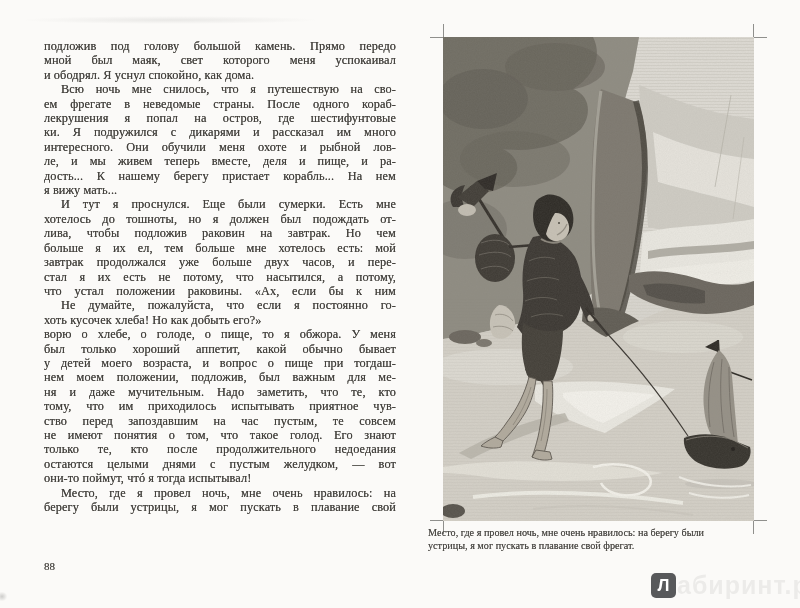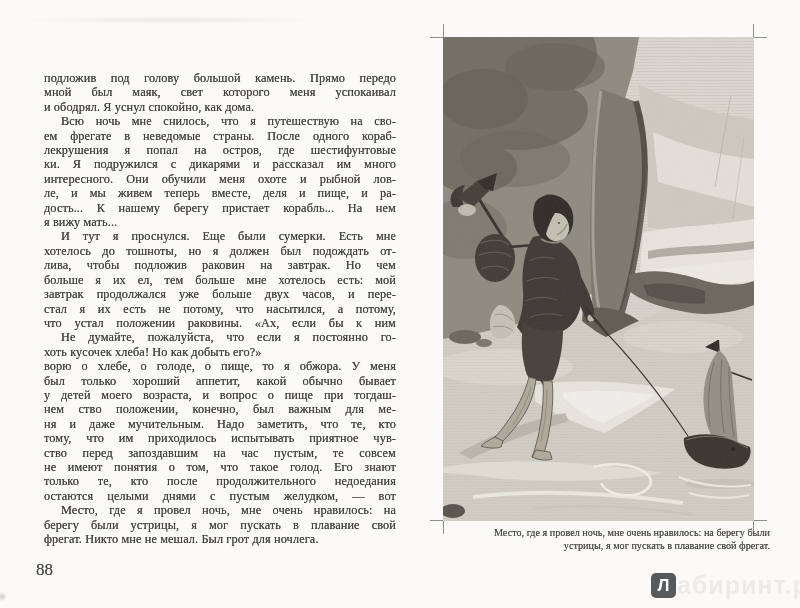--- a/index.html
+++ b/index.html
@@ -16,44 +16,43 @@
   .smudge-bl{
     position:absolute;left:-3px;top:592px;width:10px;height:9px;
     background:radial-gradient(ellipse at center, rgba(120,120,118,.35), transparent 75%);
   }
 
   
   .left-text{
     position:absolute;left:44px;top:39px;width:352px;
     color:#44423e;font-size:12.3px;line-height:14.4px;letter-spacing:.1px;
     text-shadow:0 0 .6px rgba(70,68,64,.85);
-    margin-top:32px;
   }
   .line{text-align:justify;text-align-last:justify;}
   .line.end{text-align-last:left;}
   .line.indent{text-indent:17px;}
   .page-num{
-    position:absolute;left:36px;top:560px;font-size:17px;color:#4c4a46;
+    position:absolute;left:44px;top:560px;font-size:11px;color:#4c4a46;
     text-shadow:0 0 .6px rgba(70,68,64,.8);
   }
 
   
   .plate{position:absolute;left:443px;top:37px;width:311px;height:484px;}
   .plate svg{position:absolute;left:0;top:0;width:100%;height:100%;}
   .mark{position:absolute;background:#8f8f8c;}
   .mark.h{height:1px;left:-13px;right:-13px;}
   .mark.h.top{top:0;}
   .mark.h.bot{bottom:0;}
   .mark.v{width:1px;top:-13px;bottom:-13px;}
   .mark.v.left{left:0;}
   .mark.v.right{right:0;}
 
   .caption{
     position:absolute;left:428px;top:527px;width:342px;
-    text-align:right;font-size:10.2px;line-height:12.6px;color:#4c4a46;
+    text-align:left;font-size:10.2px;line-height:12.6px;color:#4c4a46;
     text-shadow:0 0 .5px rgba(70,68,64,.8);
   }
 
   
   .wm{position:absolute;left:651px;top:571px;display:flex;align-items:center;white-space:nowrap;}
   .wm-logo{
     width:25px;height:25px;border-radius:5px;background:#58595b;color:#ffffff;
     font-family:"Liberation Sans", sans-serif;font-weight:bold;font-size:17px;
     display:flex;align-items:center;justify-content:center;flex:0 0 auto;
   }
@@ -88,30 +87,30 @@
         <div class="line">лива, чтобы подложив раковин на завтрак. Но чем</div>
         <div class="line">больше я их ел, тем больше мне хотелось есть: мой</div>
         <div class="line">завтрак продолжался уже больше двух часов, и пере-</div>
         <div class="line">стал я их есть не потому, что насытился, а потому,</div>
         <div class="line">что устал положении раковины. «Ах, если бы к ним</div>
         <div class="line indent">Не думайте, пожалуйста, что если я постоянно го-</div>
         <div class="line end">хоть кусочек хлеба! Но как добыть его?»</div>
         <div class="line">ворю о хлебе, о голоде, о пище, то я обжора. У меня</div>
         <div class="line">был только хороший аппетит, какой обычно бывает</div>
         <div class="line">у детей моего возраста, и вопрос о пище при тогдаш-</div>
-        <div class="line">нем ство положении, конечно, был важным для ме-</div>
+        <div class="line">нем моем положении, подложив, был важным для ме-</div>
         <div class="line">ня и даже мучительным. Надо заметить, что те, кто</div>
         <div class="line">тому, что им приходилось испытывать приятное чув-</div>
         <div class="line">ство перед запоздавшим на час пустым, те совсем</div>
         <div class="line">не имеют понятия о том, что такое голод. Его знают</div>
         <div class="line">только те, кто после продолжительного недоедания</div>
         <div class="line">остаются целыми днями с пустым желудком, — вот</div>
+        <div class="line end">они-то поймут, чтó я тогда испытывал!</div>
         <div class="line indent">Место, где я провел ночь, мне очень нравилось: на</div>
         <div class="line">берегу были устрицы, я мог пускать в плавание свой</div>
-        <div class="line end">фрегат. Никто мне не мешал. Был грот для ночлега.</div>
       </div>
     <div class="page-num">88</div>
   </div>
 
   <div>
     <div class="plate">
       <div class="mark h top"></div>
       <div class="mark h bot"></div>
       <div class="mark v left"></div>
       <div class="mark v right"></div>

